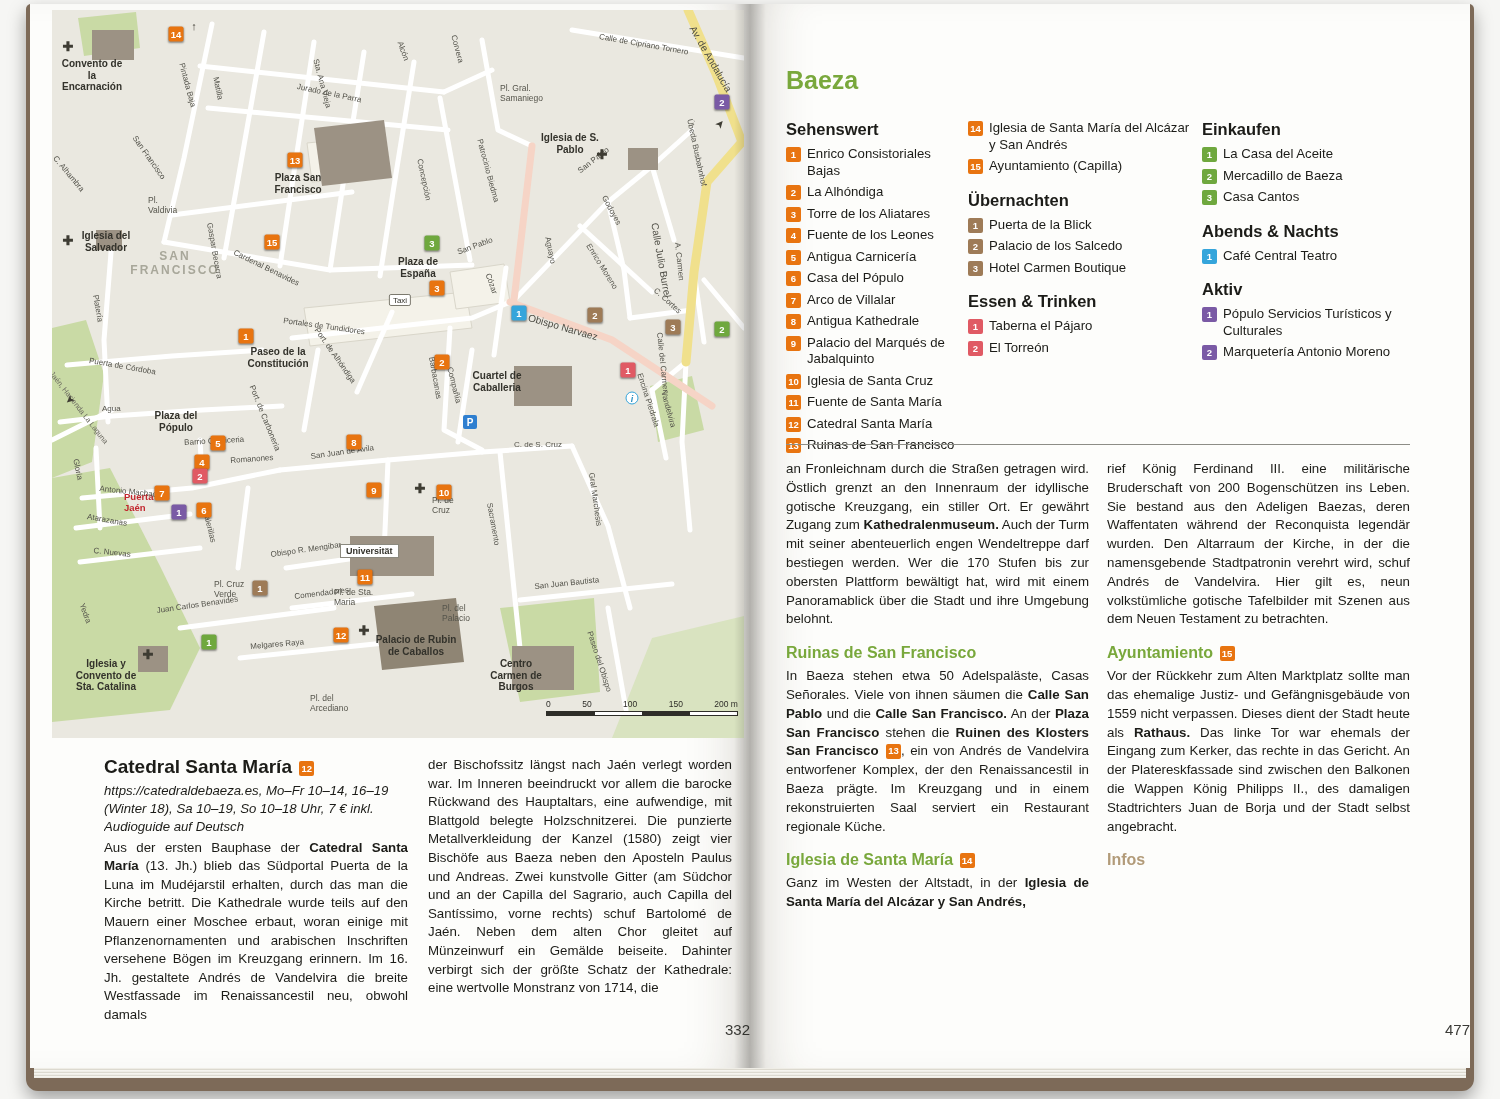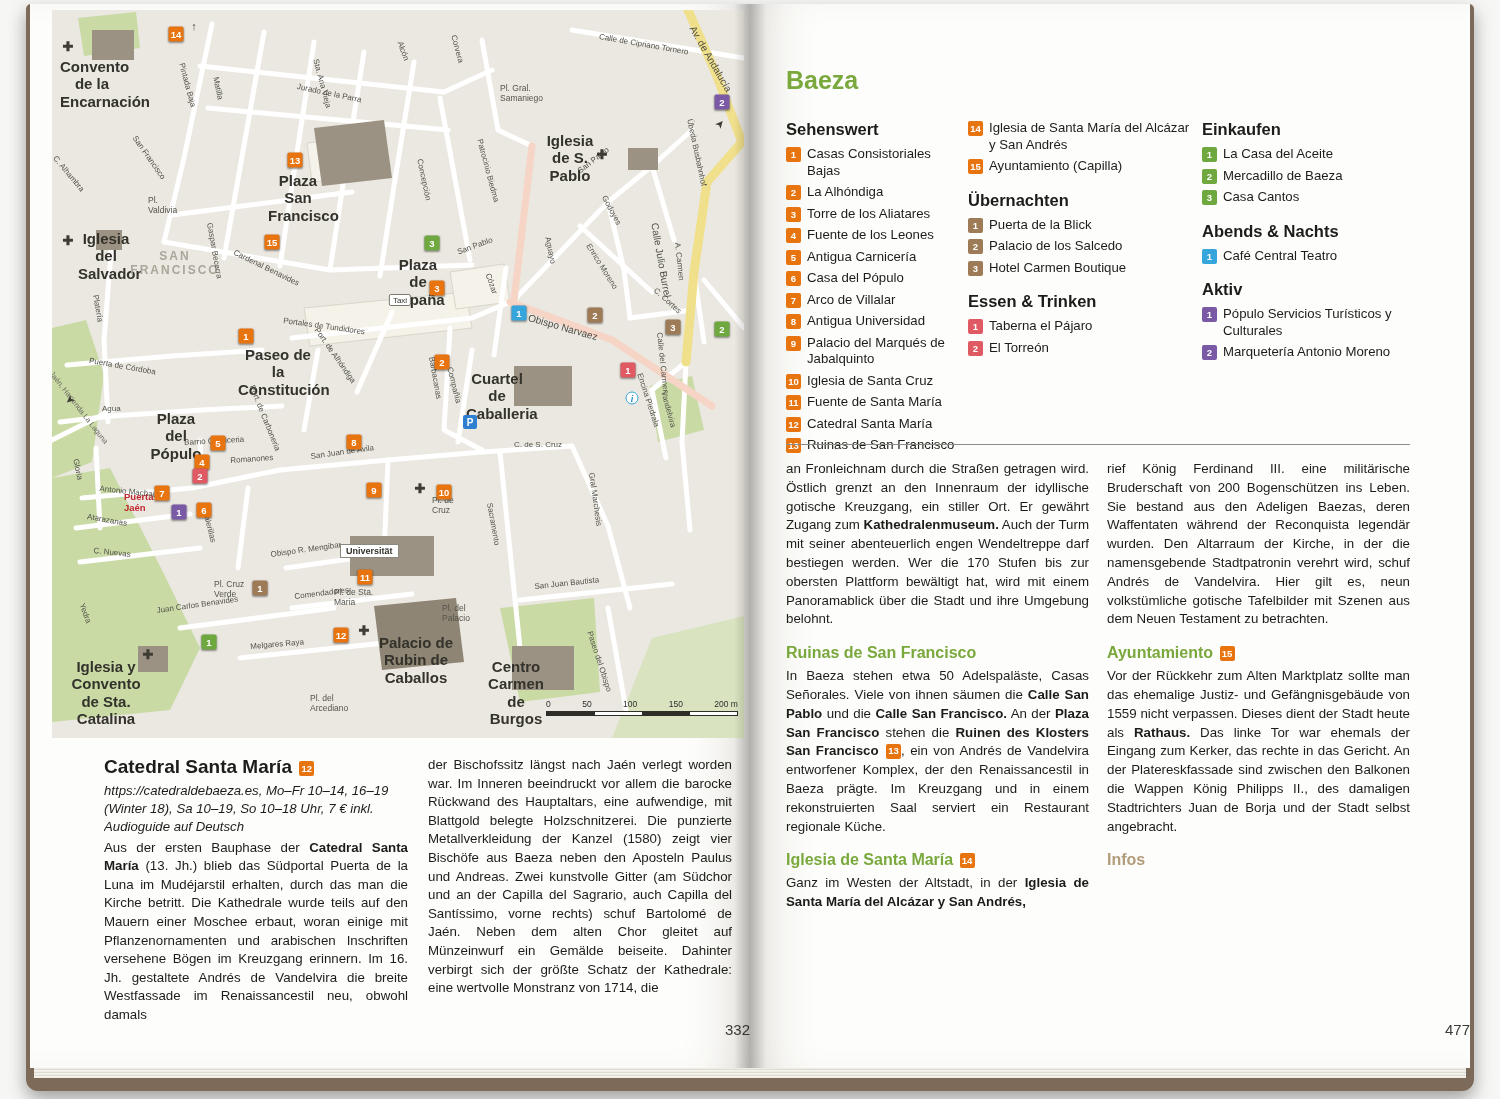--- a/index.html
+++ b/index.html
@@ -20,21 +20,21 @@
         background:linear-gradient(to right,rgba(0,0,0,0),rgba(0,0,0,.20) 50%,rgba(0,0,0,0))}
   .pageno{position:absolute;bottom:30px;left:0;width:100%;text-align:right;font-size:15px;color:#3a3a36}
 
   
   .map{position:absolute;left:22px;top:6px;width:692px;height:728px;background:#EAE8E0;overflow:hidden}
   .map svg{position:absolute;inset:0}
   .map-overlay{position:absolute;inset:0}
   .mlabel{position:absolute;white-space:nowrap;font-size:8px;color:#53524A;transform-origin:0 0;line-height:1.15}
   .mlabel.street-lg{font-size:10px;color:#4c4b43}
   .mlabel.street-sm{font-size:7.5px;color:#6b6a60}
-  .mlabel.poi{font-size:15px;font-weight:bold;color:#33322b;white-space:normal;text-align:center}
+  .mlabel.poi{font-size:10px;font-weight:bold;color:#33322b;white-space:normal;text-align:center}
   .mlabel.plaza{font-size:8.5px;color:#55544b;white-space:normal}
   .mlabel.district{font-size:12px;font-weight:bold;letter-spacing:2px;color:#A8A79A;white-space:normal;text-align:center}
   .mlabel.red{font-size:9.5px;font-weight:bold;color:var(--c-red,#C2262E);white-space:normal}
   .mlabel.box{background:#fff;border:1px solid #8b897e;padding:1px 5px;font-size:9px;font-weight:bold;color:#33322b}
   .micon{position:absolute;transform:translate(-50%,-50%);display:flex;align-items:center;justify-content:center}
   .micon.church-cross{font-size:13px;font-weight:bold;color:#3e3c33}
   .micon.info{width:13px;height:13px;border-radius:50%;background:#fff;border:1px solid #35A5DB;
         color:#2b90c4;font-size:9px;font-weight:bold;font-style:italic}
   .micon.parking{width:14px;height:14px;border-radius:2px;background:#2f7fd0;color:#fff;font-size:10px;font-weight:bold}
   .micon.taxi{background:#fff;border:1px solid #7b796e;border-radius:2px;color:#33322b;font-size:8px;padding:0 3px;height:12px}
@@ -329,21 +329,21 @@
       </div>
 
       <div class="page page-right">
         <h1 class="rp-title">Baeza</h1>
         <div class="legend" id="legend">
             <div class="legend-col">
               <div class="legend-block">
                 <div class="legend-heading">Sehenswert</div>
                 <div class="legend-item">
                   <span class="badge" style="background: rgb(232, 116, 16);">1</span>
-                  <span class="legend-label">Casas Consistoriales Bajas</span>
+                  <span class="legend-label">Enrico Consistoriales Bajas</span>
                 </div>
                 <div class="legend-item">
                   <span class="badge" style="background: rgb(232, 116, 16);">2</span>
                   <span class="legend-label">La Alhóndiga</span>
                 </div>
                 <div class="legend-item">
                   <span class="badge" style="background: rgb(232, 116, 16);">3</span>
                   <span class="legend-label">Torre de los Aliatares</span>
                 </div>
                 <div class="legend-item">
@@ -357,21 +357,21 @@
                 <div class="legend-item">
                   <span class="badge" style="background: rgb(232, 116, 16);">6</span>
                   <span class="legend-label">Casa del Pópulo</span>
                 </div>
                 <div class="legend-item">
                   <span class="badge" style="background: rgb(232, 116, 16);">7</span>
                   <span class="legend-label">Arco de Villalar</span>
                 </div>
                 <div class="legend-item">
                   <span class="badge" style="background: rgb(232, 116, 16);">8</span>
-                  <span class="legend-label">Antigua Universidad</span>
+                  <span class="legend-label">Antigua Kathedrale</span>
                 </div>
                 <div class="legend-item">
                   <span class="badge" style="background: rgb(232, 116, 16);">9</span>
                   <span class="legend-label">Palacio del Marqués de Jabalquinto</span>
                 </div>
                 <div class="legend-item">
                   <span class="badge" style="background: rgb(232, 116, 16);">10</span>
                   <span class="legend-label">Iglesia de Santa Cruz</span>
                 </div>
                 <div class="legend-item">

